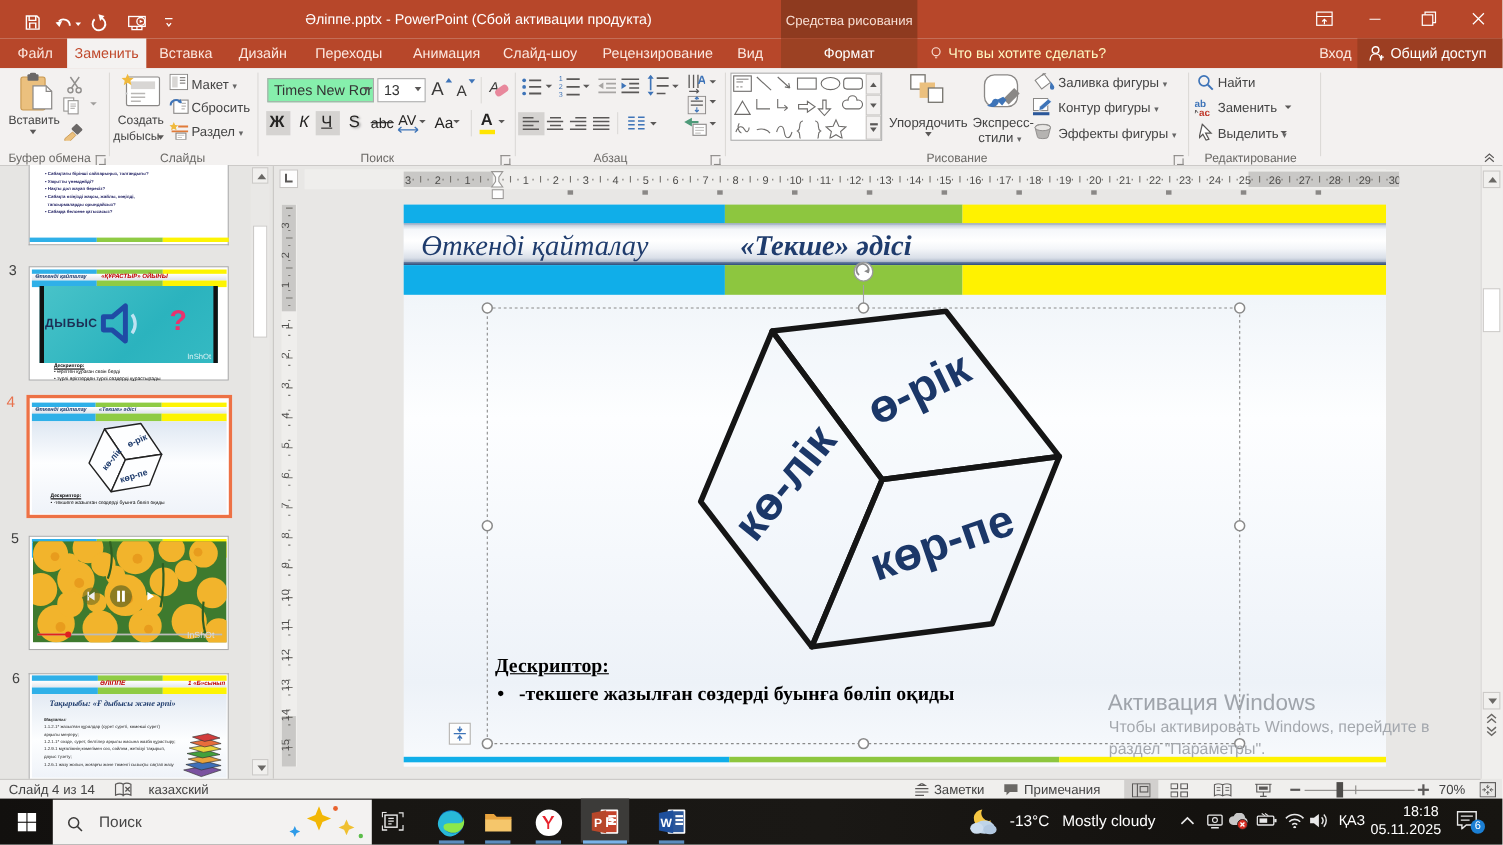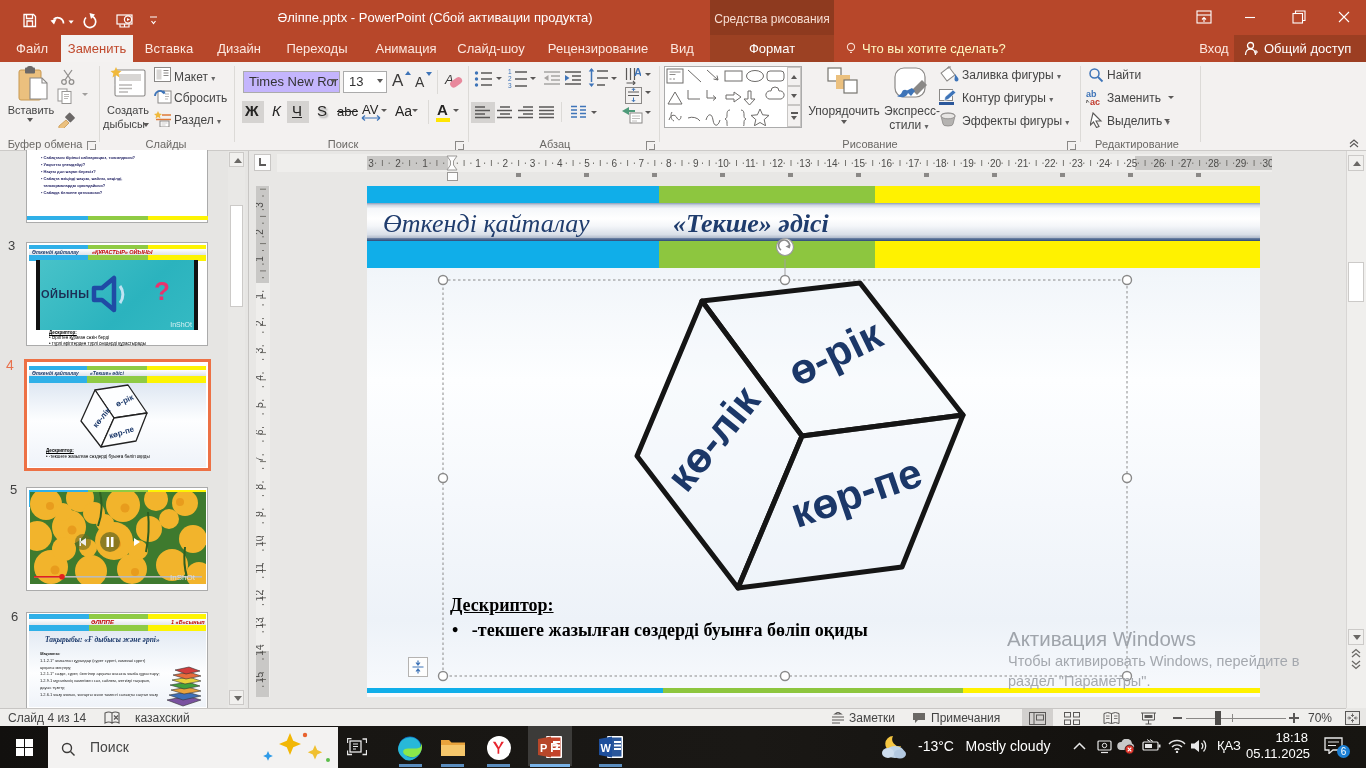--- a/index.html
+++ b/index.html
@@ -213,21 +213,21 @@
       <g stroke="#E07B39" stroke-width="1.6">
           <path d="M8 5 h9 M2 9.5 h15"></path>
         </g>
       <rect x="6" y="11" width="9" height="6" fill="#fff" stroke="#8A8886"></rect>
       <g stroke="#C9C7C5" stroke-width="0.9">
           <path d="M7.5 13 h6 M7.5 15 h4"></path>
         </g>
     </svg>
     <div class="small-lbl" style="left:174px; top:51px;">Раздел <span class="dd">▾</span></div>
 
-    <div class="abs" style="left:243px; top:9px; width:97px; height:22px; background:#c4b5fd; border:1px solid #ABABAB; font-size:13px; color:#333; line-height:20px; padding-left:5px;">Times New Ror <span style="position:absolute; right:3px; top:7px; width:0; height:0; border-left:3.5px solid transparent; border-right:3.5px solid transparent; border-top:4px solid #5A5857;"></span></div>
+    <div class="abs" style="left:243px; top:9px; width:97px; height:22px; background:#86efac; border:1px solid #ABABAB; font-size:13px; color:#333; line-height:20px; padding-left:5px;">Times New Ror <span style="position:absolute; right:3px; top:7px; width:0; height:0; border-left:3.5px solid transparent; border-right:3.5px solid transparent; border-top:4px solid #5A5857;"></span></div>
     <div class="abs" style="left:343px; top:9px; width:44px; height:22px; background:#fff; border:1px solid #ABABAB; font-size:13px; color:#333; line-height:20px; padding-left:5px;">13 <span style="position:absolute; right:3px; top:7px; width:0; height:0; border-left:3.5px solid transparent; border-right:3.5px solid transparent; border-top:4px solid #5A5857;"></span></div>
     <div class="abs" style="left:392px; top:9px; font-size:17px; color:#3B3A39;">A<span style="position:absolute; left:13px; top:0px; width:0; height:0; border-left:3.5px solid transparent; border-right:3.5px solid transparent; border-bottom:4.5px solid #3E74B8;"></span></div>
     <div class="abs" style="left:415px; top:12px; font-size:14px; color:#3B3A39;">A<span style="position:absolute; left:11px; top:-2px; width:0; height:0; border-left:3.5px solid transparent; border-right:3.5px solid transparent; border-top:4.5px solid #3E74B8;"></span></div>
     <div class="gsep" style="left:437px; top:8px; height:24px;"></div>
     <svg class="abs" style="left:443px; top:9px;" width="22" height="22" viewBox="0 0 22 22">
       <text x="2" y="13" font-size="13" fill="#3B3A39" font-style="italic">A</text>
       <rect x="7" y="8" width="13" height="7" rx="3.5" transform="rotate(-35 13 12)" fill="#E8889C"></rect>
     </svg>
     <div class="abs" style="left:242px; top:39px; width:22px; height:22px; background:#D5D3D1;"></div>
     <div class="abs" style="left:245px; top:40px; font-size:15px; font-weight:bold; color:#252423;">Ж</div>
@@ -455,21 +455,21 @@
     <div class="abs" style="left:121px; top:2px; width:58px; height:4px; background:#FDF403;"></div>
     <div class="abs" style="left:2px; top:6px; width:177px; height:6px; background:linear-gradient(180deg,#fff,#dfe3ea);"></div>
     <div class="abs" style="left:5px; top:6px; font-size:5px; font-style:italic; color:#1F3C6D; font-weight:bold;">Өткенді қайталау</div>
     <div class="abs" style="left:65px; top:6px; font-size:5.5px; font-style:italic; color:#C00000; font-weight:bold;">«ҚҰРАСТЫР» ОЙЫНЫ</div>
     <div class="abs" style="left:2px; top:12px; width:59px; height:6px; background:#2FB0E8;"></div>
     <div class="abs" style="left:61px; top:12px; width:60px; height:6px; background:#8FCB44;"></div>
     <div class="abs" style="left:121px; top:12px; width:58px; height:6px; background:#FDF403;"></div>
     <div class="abs" style="left:9px; top:17px; width:162px; height:70px; background:linear-gradient(135deg,#49C3C9,#2BB3BE 60%,#35BAC3);">
       <div class="abs" style="left:0; top:0; width:4px; height:70px; background:#111;"></div>
       <div class="abs" style="right:0; top:0; width:4px; height:70px; background:#111;"></div>
-      <div class="abs" style="left:5px; top:28px; font-size:11px; font-weight:bold; color:#1c2f55; letter-spacing:0.5px;">ОЙЫНЫ</div>
+      <div class="abs" style="left:5px; top:28px; font-size:11px; font-weight:bold; color:#1c2f55; letter-spacing:0.5px;">ДЫБЫС</div>
       <svg class="abs" style="left:50px; top:10px;" width="48" height="48" viewBox="0 0 48 48">
         <path d="M8 18 h8 l12 -10 v32 l-12 -10 h-8 z" fill="none" stroke="#1F4BA5" stroke-width="4.5" stroke-linejoin="round"></path>
         <path d="M34 16 a14 14 0 0 1 0 17" fill="none" stroke="#BFE3F2" stroke-width="3"></path>
       </svg>
       <div class="abs" style="left:118px; top:16px; font-size:26px; font-weight:bold; color:#E8336E;">?</div>
       <div class="abs" style="right:6px; bottom:2px; font-size:7px; color:#D8F2F4;">InShOt</div>
     </div>
     <div class="abs" style="left:22px; top:87px; font-size:4.5px; font-weight:bold; text-decoration:underline; color:#000;">Дескриптор:</div>
     <div class="abs" style="left:22px; top:92px; font-size:4.5px; color:#000; line-height:5.5px;">• Әріптен құраған сөзін берді<br>• түрлі әріптерден түрлі сөздерді құрастырады</div>
   </div>

